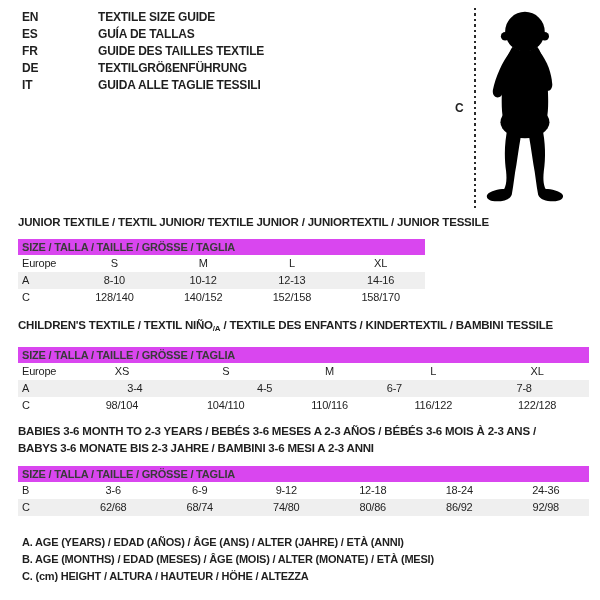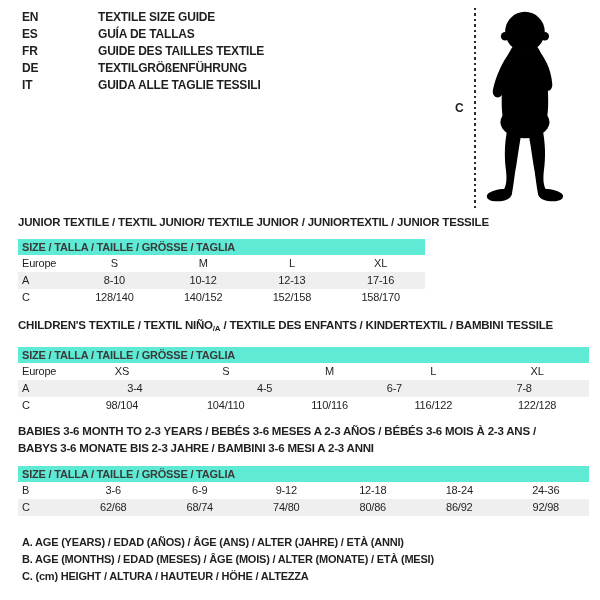--- a/index.html
+++ b/index.html
@@ -28,21 +28,21 @@
   .figure-label { left: 455px; top: 101px; font-size: 12px; font-weight: bold; }
   .baby-svg { left: 481px; top: 9px; }
 
   
   .section-title { left: 18px; font-size: 11.5px; font-weight: bold; white-space: nowrap; }
   .sub-a { font-size: 8px; vertical-align: -2px; }
 
   .size-table { left: 18px; }
   .size-header {
     height: 16px; line-height: 16px;
-    background: #5eead4; color: #3a3a3a;
+    background: #d946ef; color: #3a3a3a;
     font-size: 11px; font-weight: bold;
     padding-left: 4px;
   }
   .trow { display: flex; height: 17px; line-height: 17px; font-size: 11px; }
   .trow.shaded { background: #efefef; }
   .rowlabel { width: 52px; padding-left: 4px; }
   .cell { flex: 1; text-align: center; }
 
   
   .footnotes { left: 22px; top: 534px; }
@@ -107,21 +107,21 @@
         <span class="cell">S</span>
         <span class="cell">M</span>
         <span class="cell">L</span>
         <span class="cell">XL</span>
       </div>
       <div class="trow shaded">
         <span class="rowlabel">A</span>
         <span class="cell">8-10</span>
         <span class="cell">10-12</span>
         <span class="cell">12-13</span>
-        <span class="cell">17-16</span>
+        <span class="cell">14-16</span>
       </div>
       <div class="trow">
         <span class="rowlabel">C</span>
         <span class="cell">128/140</span>
         <span class="cell">140/152</span>
         <span class="cell">152/158</span>
         <span class="cell">158/170</span>
       </div>
     </div>
 </div>

